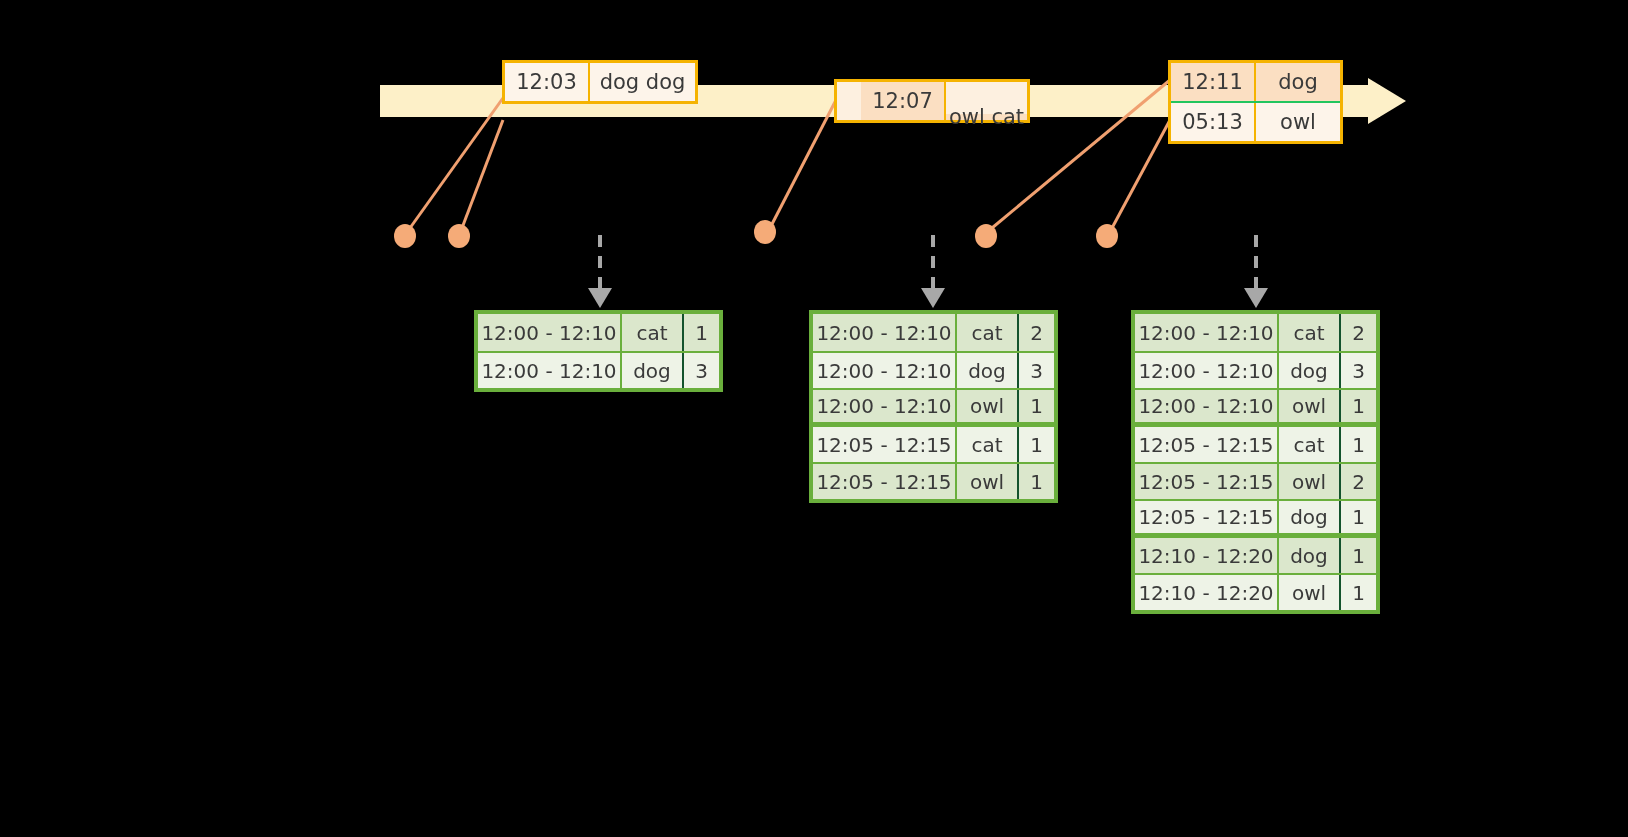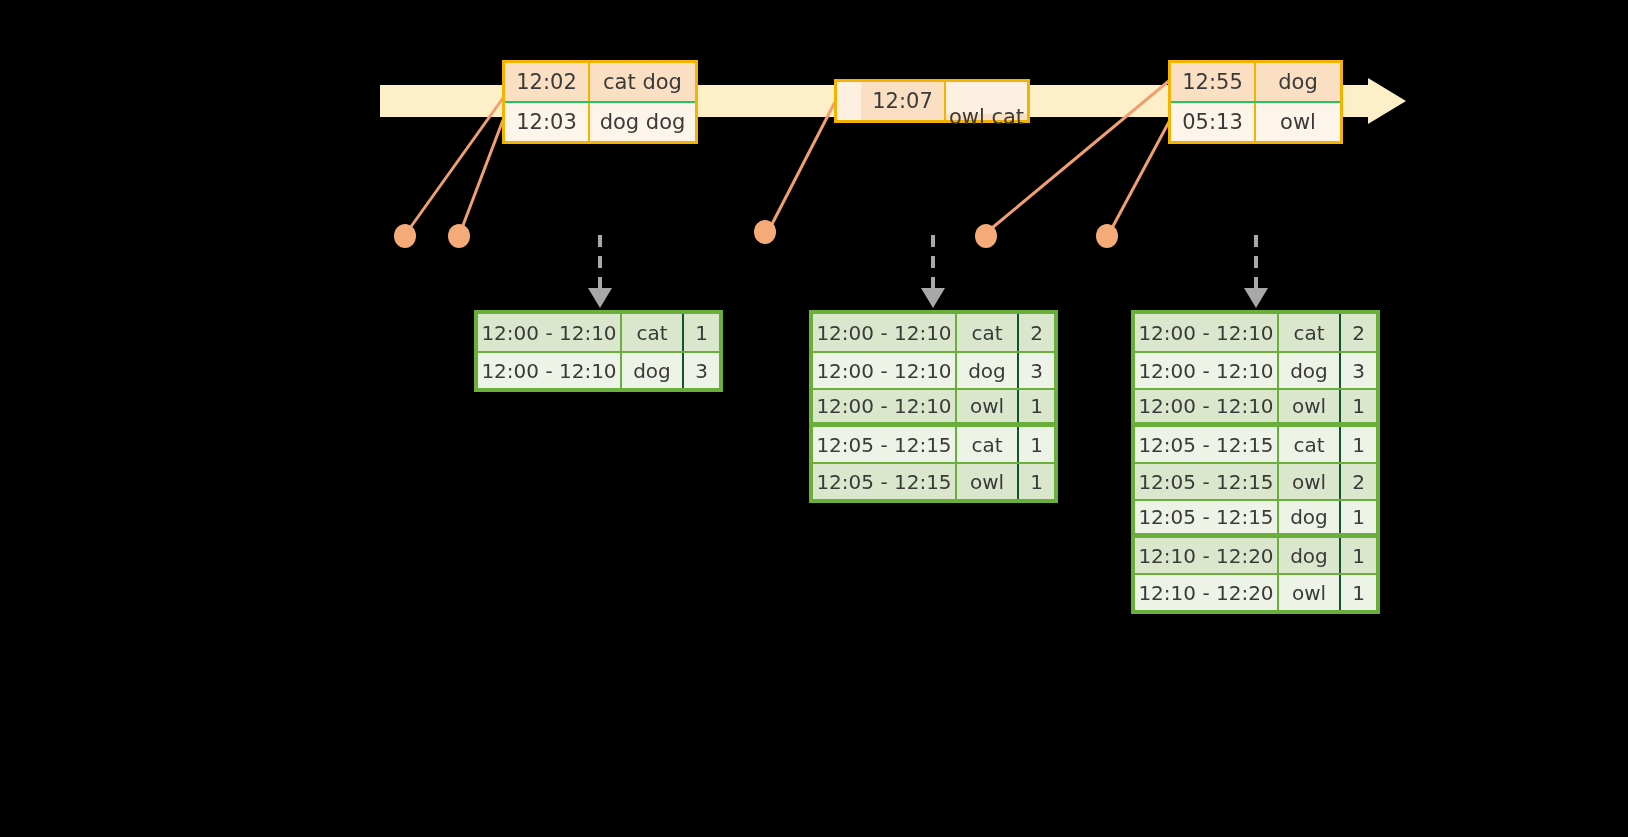--- a/index.html
+++ b/index.html
@@ -168,40 +168,36 @@
       <line x1="933" y1="235" x2="933" y2="290" stroke="#a8a8a8" stroke-width="4" stroke-dasharray="12,9"></line>
       <polygon points="921,288 945,288 933,308" fill="#a8a8a8"></polygon>
     </g>
     <g>
       <line x1="1256" y1="235" x2="1256" y2="290" stroke="#a8a8a8" stroke-width="4" stroke-dasharray="12,9"></line>
       <polygon points="1244,288 1268,288 1256,308" fill="#a8a8a8"></polygon>
     </g>
   </svg>
 
   <div class="event-box" id="event-box-1">
-    <div class="event-row shade">
-      <div class="cell time">12:02</div>
-      <div class="cell words">cat dog</div>
-    </div>
     <div class="event-row">
       <div class="cell time">12:03</div>
       <div class="cell words">dog dog</div>
     </div>
   </div>
 
   <div class="event-box" id="event-box-2">
     <div class="event-row shade">
       <div class="cell time">12:07</div>
       <div class="cell words">owl cat</div>
     </div>
   </div>
 
   <div class="event-box" id="event-box-3">
     <div class="event-row shade">
-      <div class="cell time">12:55</div>
+      <div class="cell time">12:11</div>
       <div class="cell words">dog</div>
     </div>
     <div class="event-row">
       <div class="cell time">05:13</div>
       <div class="cell words">owl</div>
     </div>
   </div>
 
   <div class="dot" style="left:394px;  top:224px;"></div>
   <div class="dot" style="left:448px;  top:224px;"></div>

